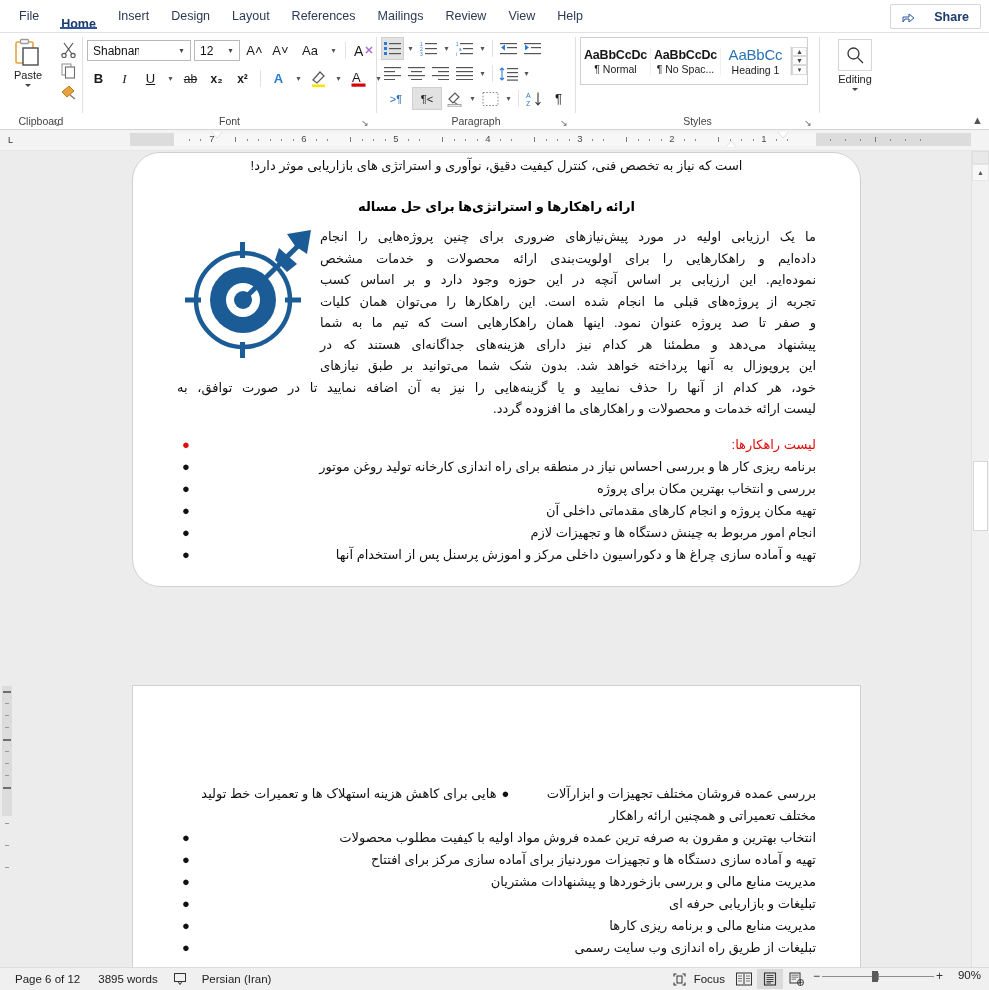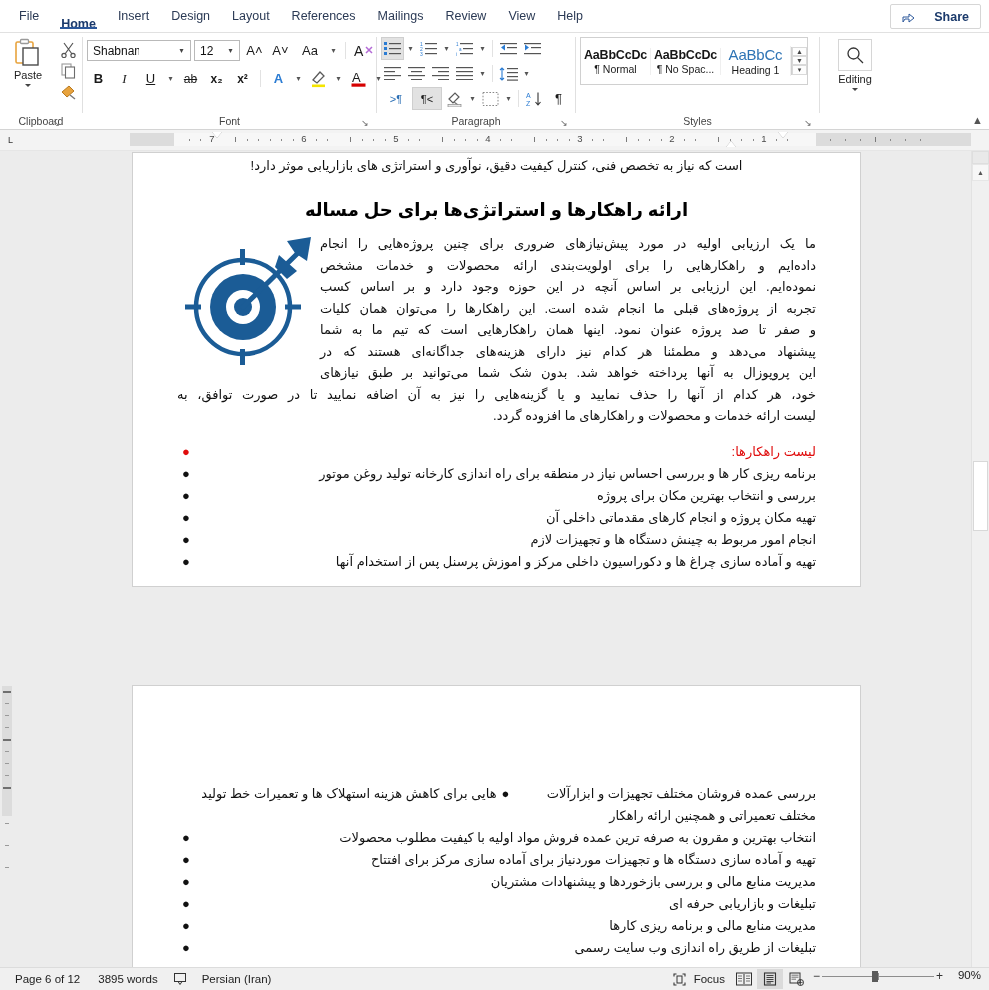--- a/index.html
+++ b/index.html
@@ -137,21 +137,21 @@
   .vr-tick{position:absolute;left:5px;width:4px;height:1px;background:#9a9a9a;}
   .vr-tickL{position:absolute;left:3px;width:8px;height:1.5px;background:#6f6f6f;}
 
   .page{
     position:absolute;left:132px;width:729px;background:#fff;
     border:1px solid #d0d0d0;box-sizing:border-box;
   }
   .page-inner{padding:0 44px;box-sizing:border-box;}
   .doc-line-top{direction:rtl;text-align:center;font-size:13px;color:#111;}
   .doc-h2{
-    direction:rtl;text-align:center;font-weight:bold;font-size:18px;color:#000;
+    direction:rtl;text-align:center;font-weight:bold;font-size:13px;color:#000;
     margin:0;padding:0;
   }
   .para{
     direction:rtl;text-align:justify;text-align-last:justify;font-size:13px;line-height:21.5px;color:#111;
     margin:0;
   }
   .para .lastline{text-align-last:right;}
   .target-wrap{float:left;width:135px;height:135px;margin:2px 2px 0 6px;}
 
   .bullets{direction:rtl;list-style:none;margin:0;padding:0;}
@@ -614,21 +614,21 @@
       <span class="vr-tickL" style="top:588px;"></span>
       <span class="vr-tick" style="top:600px;"></span>
       <span class="vr-tick" style="top:612px;"></span>
       <span class="vr-tick" style="top:624px;"></span>
       <span class="vr-tickL" style="top:636px;"></span>
       <span class="vr-tick" style="top:672px;"></span>
       <span class="vr-tick" style="top:694px;"></span>
       <span class="vr-tick" style="top:716px;"></span>
     </div>
 
-    <div class="page" style="top:1px;height:435px;">
+    <div class="page" style="top:1px;height:435px;border-radius:28px;">
       <div class="page-inner" style="padding-top:5px;">
 
         <div class="doc-line-top">است که نیاز به تخصص فنی، کنترل کیفیت دقیق، نوآوری و استراتژی های بازاریابی موثر دارد!</div>
 
         <div style="height:26px;"></div>
         <div class="doc-h2">ارائه راهکارها و استراتژی‌ها برای حل مساله</div>
         <div style="height:12px;"></div>
 
         <div style="position:relative;">
           <div class="target-wrap">

